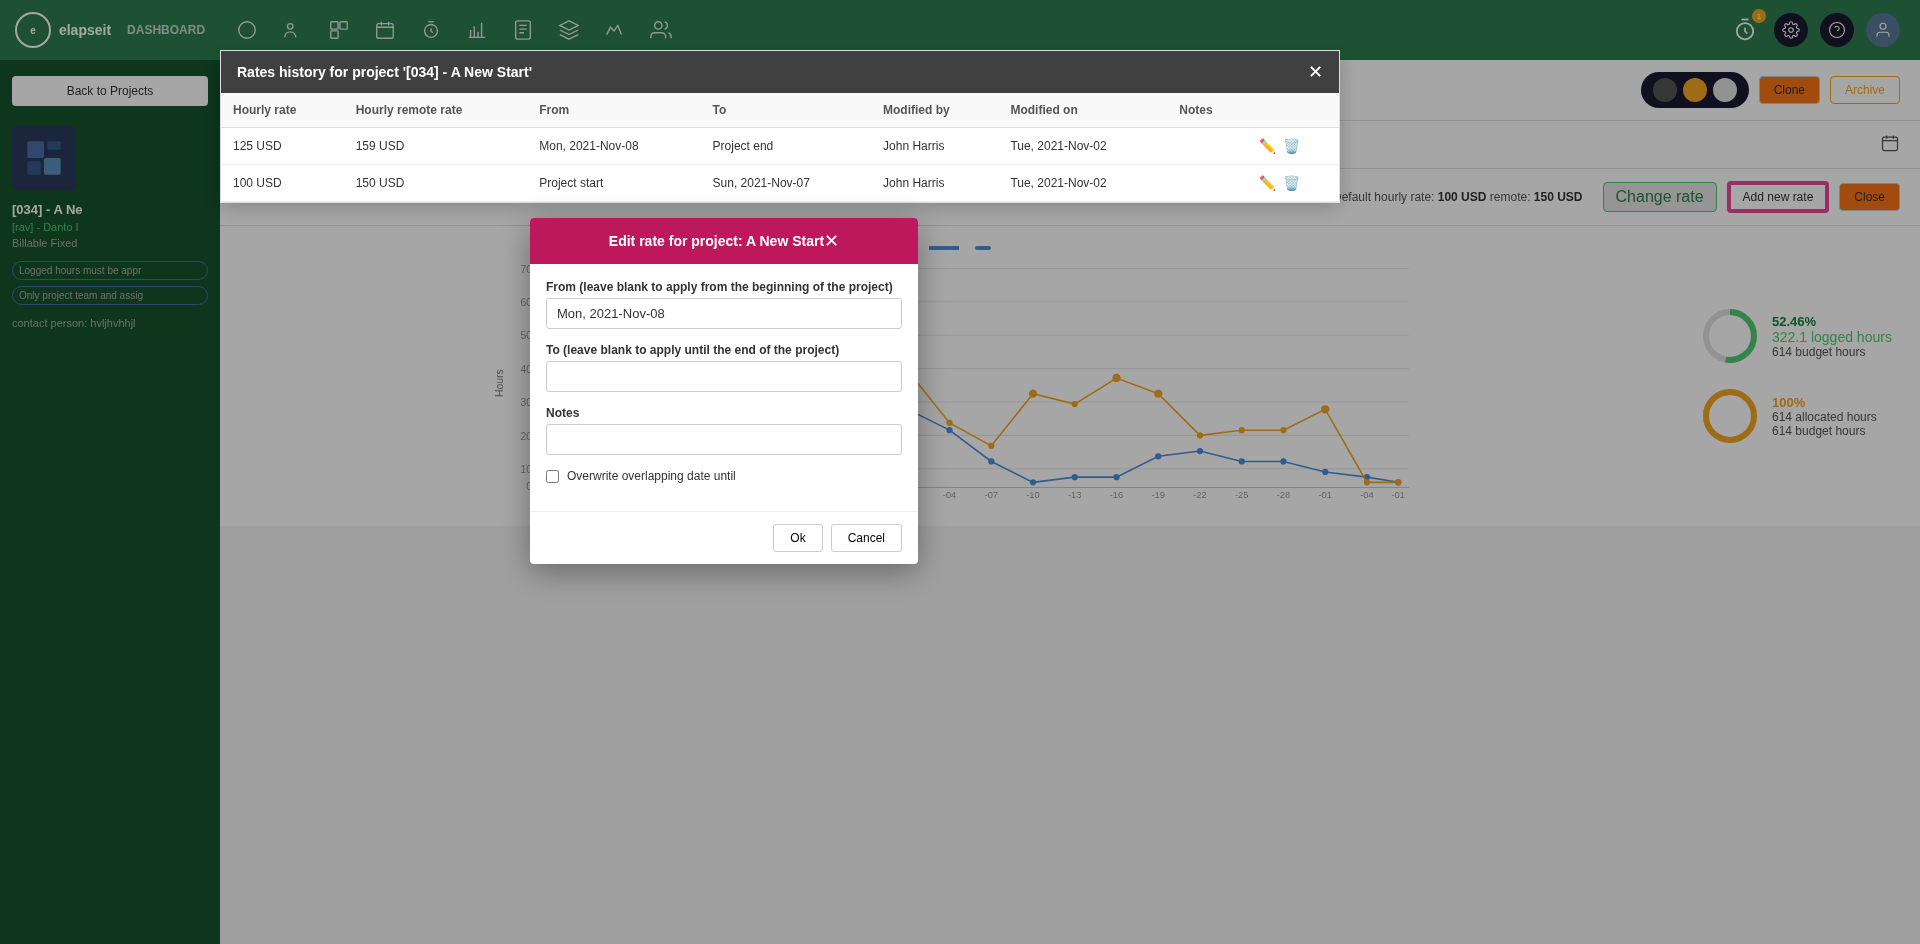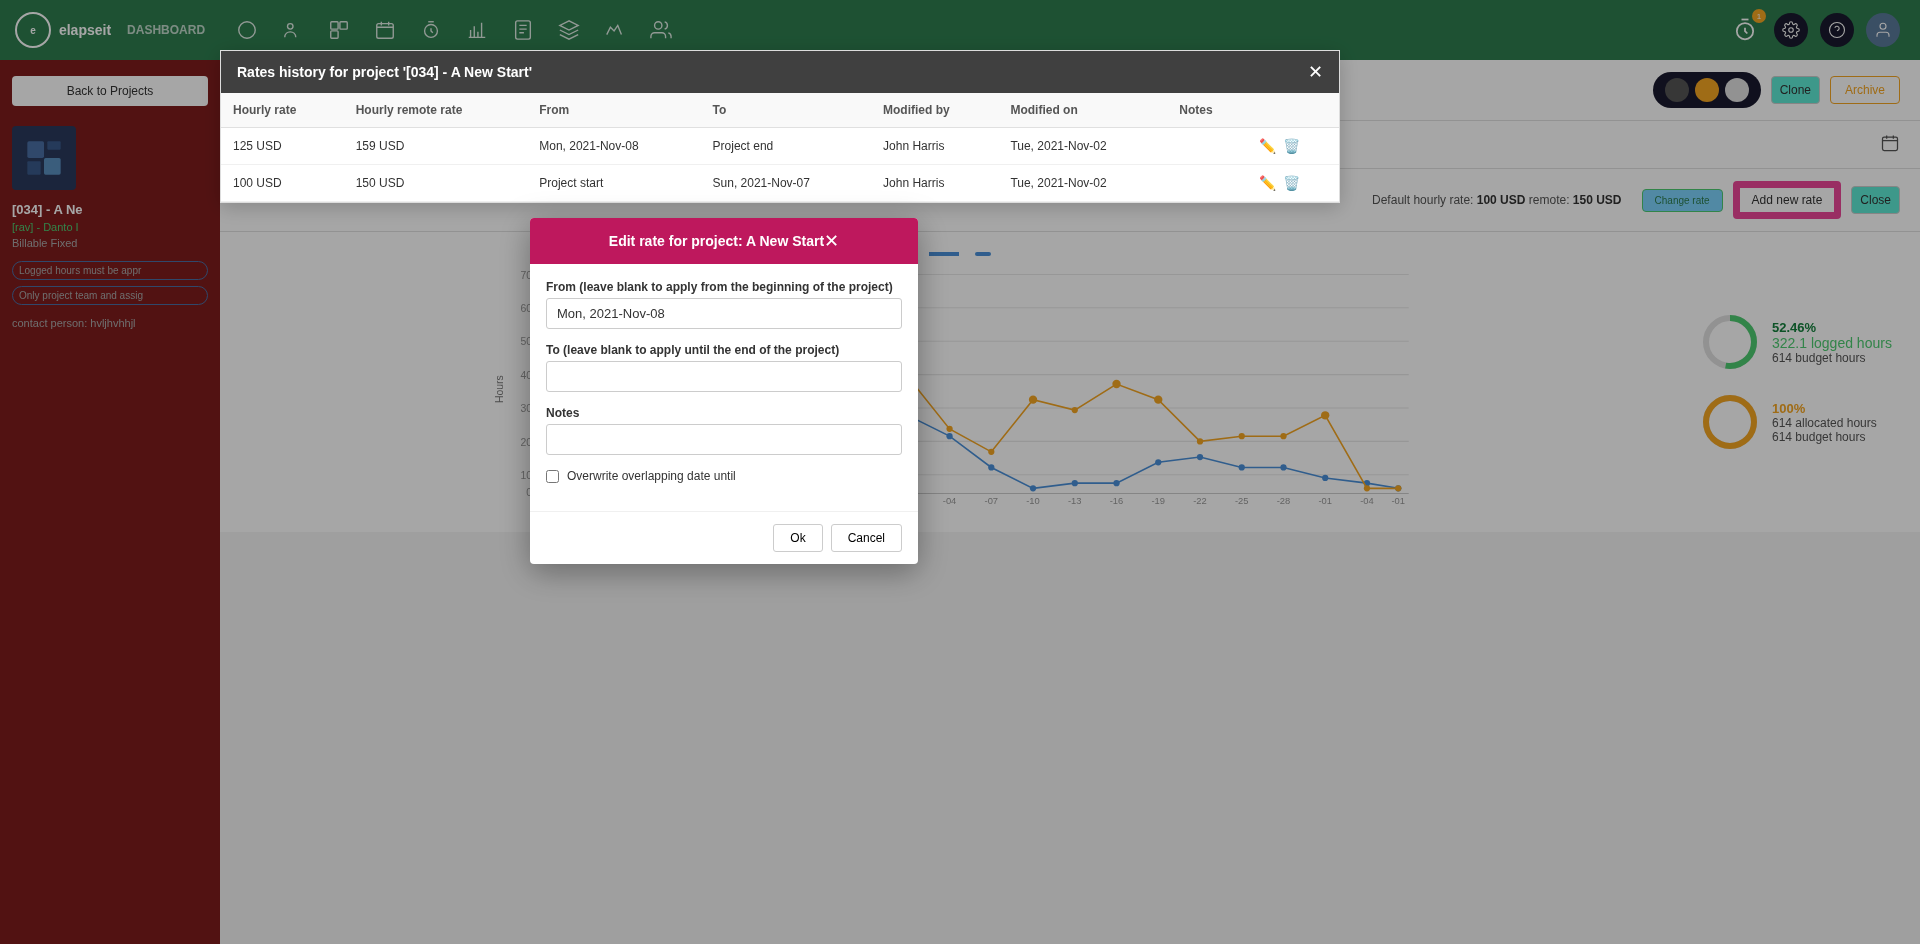--- a/index.html
+++ b/index.html
@@ -54,21 +54,21 @@
       font-size: 8px; color: white; display: flex; align-items: center; justify-content: center;
     }
 
     
     .main-layout {
       display: flex; width: 100%; height: calc(944px - 60px);
     }
 
     
     .sidebar {
-      width: 220px; background: #7f1d1d; flex-shrink: 0;
+      width: 220px; background: #14532d; flex-shrink: 0;
       display: flex; flex-direction: column; padding: 16px 12px;
     }
     .back-btn {
       background: white; border: none; border-radius: 4px;
       padding: 8px 12px; font-size: 12px; cursor: pointer;
       color: #333; margin-bottom: 20px; text-align: center;
     }
     .project-card {
       display: flex; flex-direction: column; align-items: flex-start; gap: 4px;
     }
@@ -93,22 +93,22 @@
       flex: 1; background: #f5f5f5; overflow: auto; position: relative;
     }
 
     
     .page-header {
       background: white; padding: 12px 20px;
       display: flex; align-items: center; justify-content: flex-end;
       border-bottom: 1px solid #e0e0e0; gap: 10px;
     }
     .btn-outline {
-      background: #5eead4; border: 1px solid #ccc; border-radius: 4px;
-      padding: 6px 8px; font-size: 12px; cursor: pointer; color: #333;
+      background: #f97316; border: 1px solid #ccc; border-radius: 4px;
+      padding: 6px 14px; font-size: 12px; cursor: pointer; color: #333;
     }
     .btn-outline-gold {
       background: white; border: 1px solid #f5a623; border-radius: 4px;
       padding: 6px 14px; font-size: 12px; cursor: pointer; color: #f5a623;
     }
 
     
     .traffic-lights {
       display: flex; gap: 6px; align-items: center;
       background: #1a1a2e; padding: 6px 12px; border-radius: 20px;
@@ -141,25 +141,25 @@
 
     
     .rate-section {
       background: white; padding: 12px 20px;
       display: flex; align-items: center; justify-content: flex-end; gap: 10px;
       border-bottom: 1px solid #e0e0e0;
     }
     .rate-info { font-size: 12px; color: #555; margin-right: 10px; }
     .rate-info strong { color: #333; }
     .btn-green-outline {
-      background: #7dd3fc; border: 1px solid #4ecb71; color: #2e7d4f;
-      border-radius: 4px; padding: 5px 12px; font-size: 10px; cursor: pointer;
+      background: #e5e5e5; border: 1px solid #4ecb71; color: #2e7d4f;
+      border-radius: 4px; padding: 5px 12px; font-size: 16px; cursor: pointer;
     }
     .btn-add-rate {
-      background: white; border: 7px solid #ec4899; border-radius: 4px;
+      background: white; border: 4px solid #ec4899; border-radius: 4px;
       padding: 5px 12px; font-size: 12px; cursor: pointer; color: #333;
     }
 
     
     .chart-area {
       background: white; padding: 20px; margin: 0;
       display: flex; gap: 20px;
     }
     .chart-container { flex: 1; position: relative; height: 260px; }
     .chart-stats {

